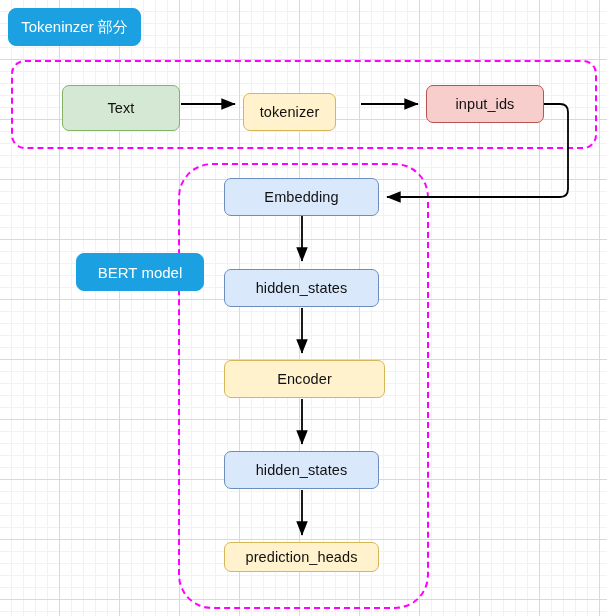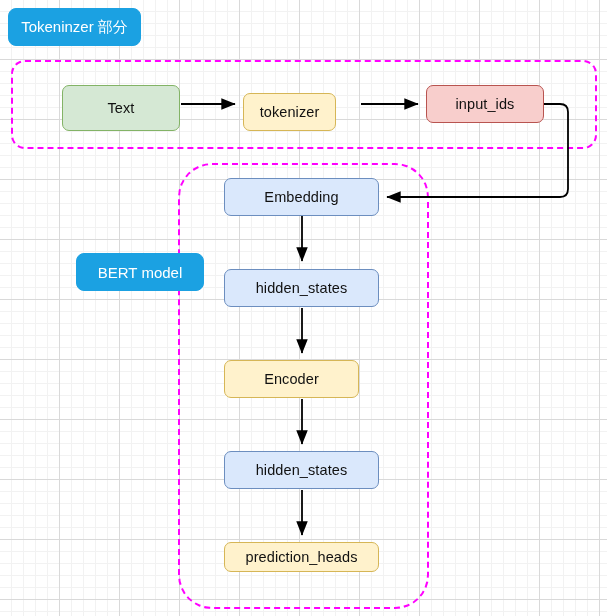--- a/index.html
+++ b/index.html
@@ -122,21 +122,21 @@
   </div>
 
   <div class="node node-blue" style="left:224px; top:178px; width:155px; height:38px;">
     <span>Embedding</span>
   </div>
 
   <div class="node node-blue" style="left:224px; top:269px; width:155px; height:38px;">
     <span>hidden_states</span>
   </div>
 
-  <div class="node node-yellow" style="left:224px; top:360px; width:135px; height:38px;">
+  <div class="node node-yellow" style="left:224px; top:360px; width:161px; height:38px;">
     <span>Encoder</span>
   </div>
 
   <div class="node node-blue" style="left:224px; top:451px; width:155px; height:38px;">
     <span>hidden_states</span>
   </div>
 
   <div class="node node-yellow" style="left:224px; top:542px; width:155px; height:30px;">
     <span>prediction_heads</span>
   </div>

